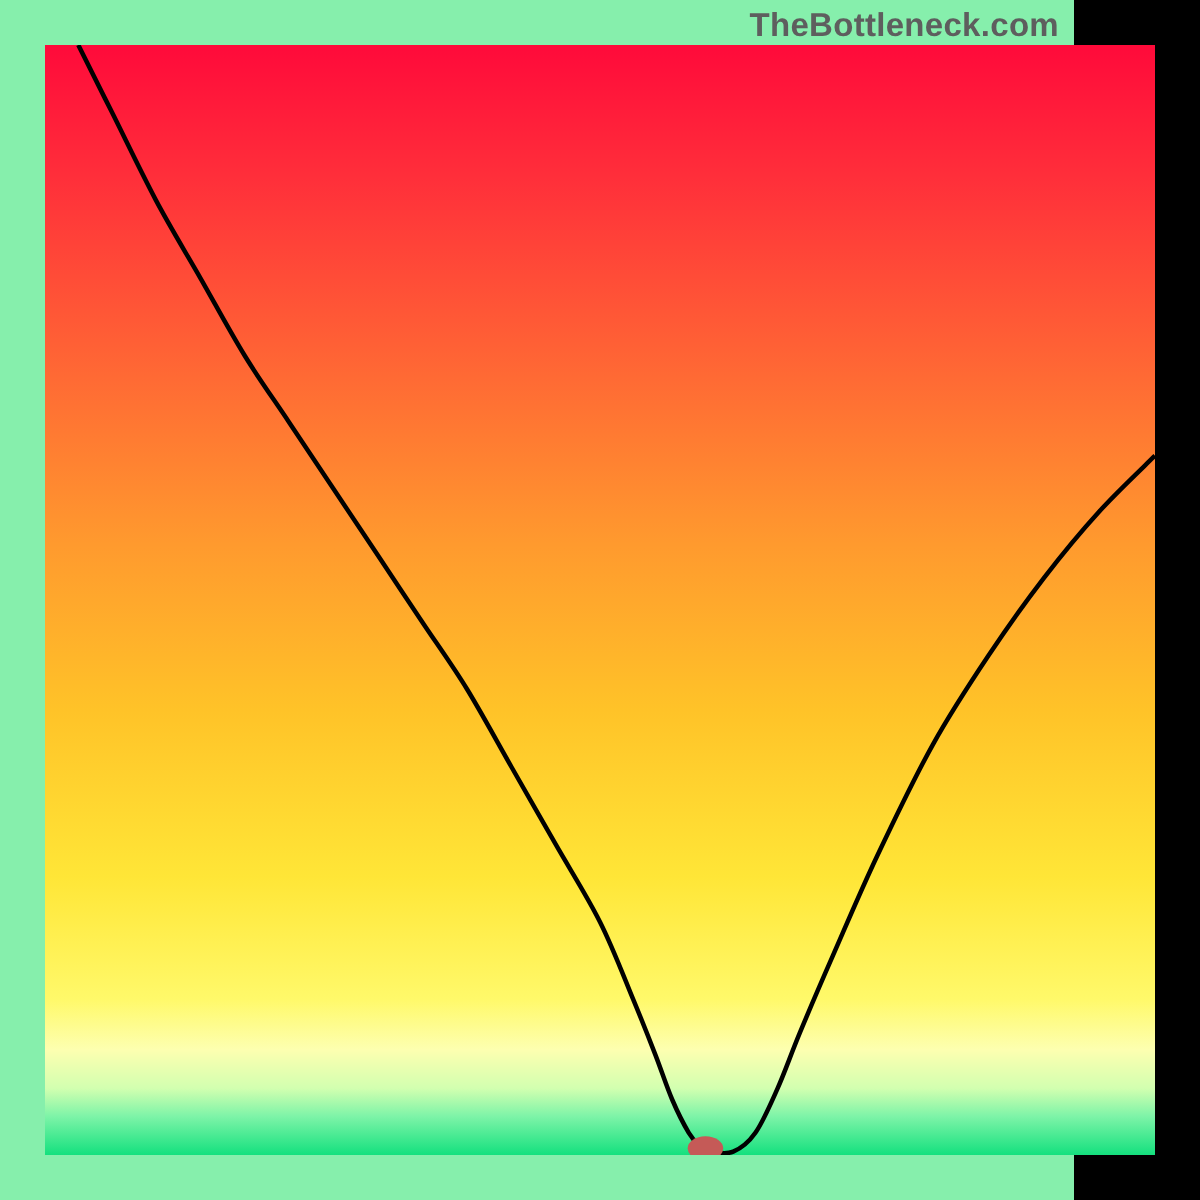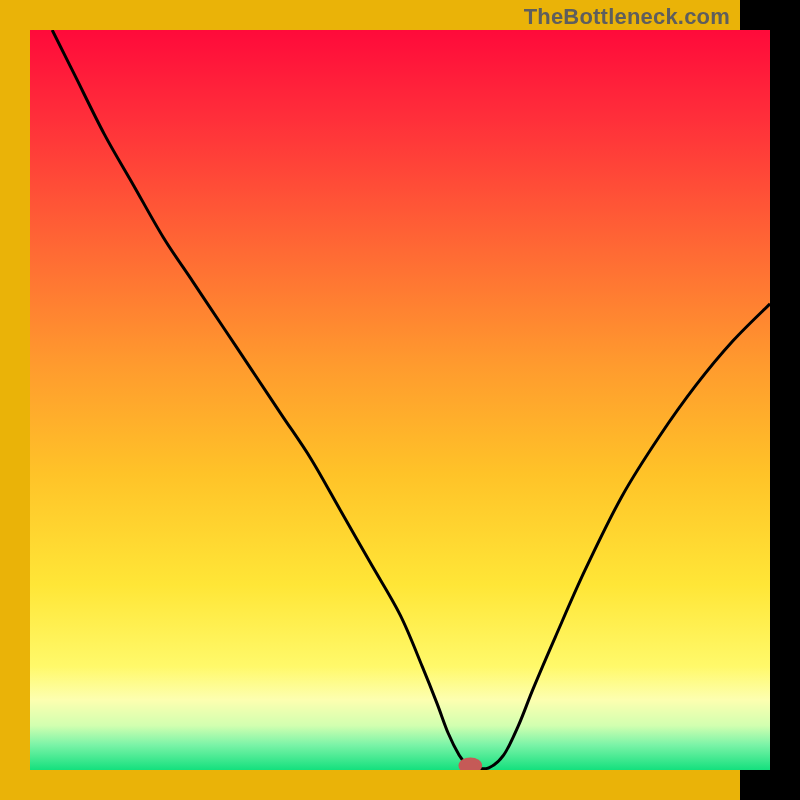--- a/index.html
+++ b/index.html
@@ -8,22 +8,21 @@
     width: 800px;
     height: 800px;
     background: #000;
     overflow: hidden;
     font-family: Arial, Helvetica, sans-serif;
   }
   .outer {
     position: relative;
     width: 716px;
     height: 800px;
-    background: #eab308;
-    padding-left: 24px;
+    background: #86efac;
   }
   .watermark {
     position: absolute;
     top: 4px;
     right: 10px;
     color: #5e5e5e;
     font-size: 22px;
     font-weight: 600;
     letter-spacing: 0.2px;
     z-index: 10;

